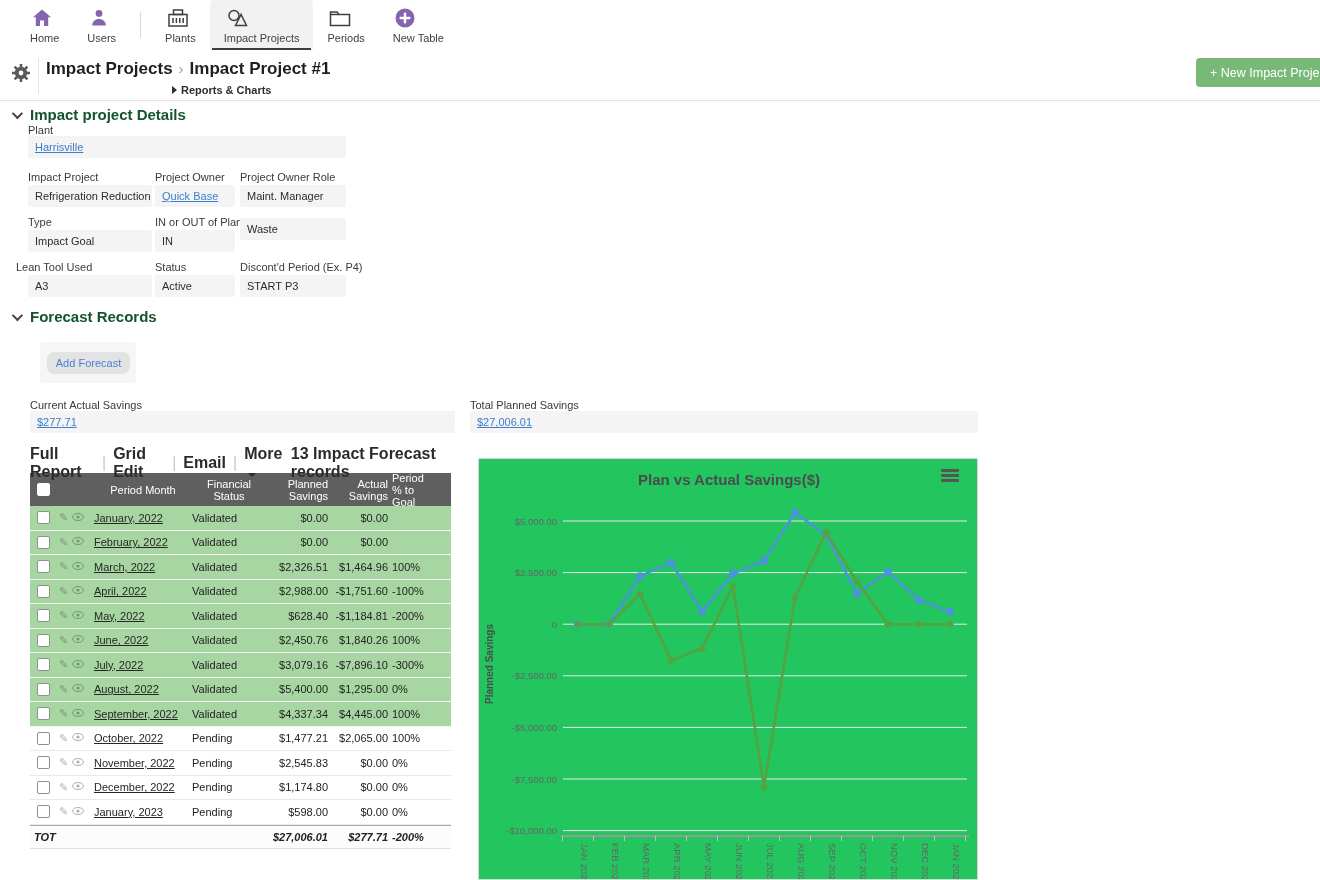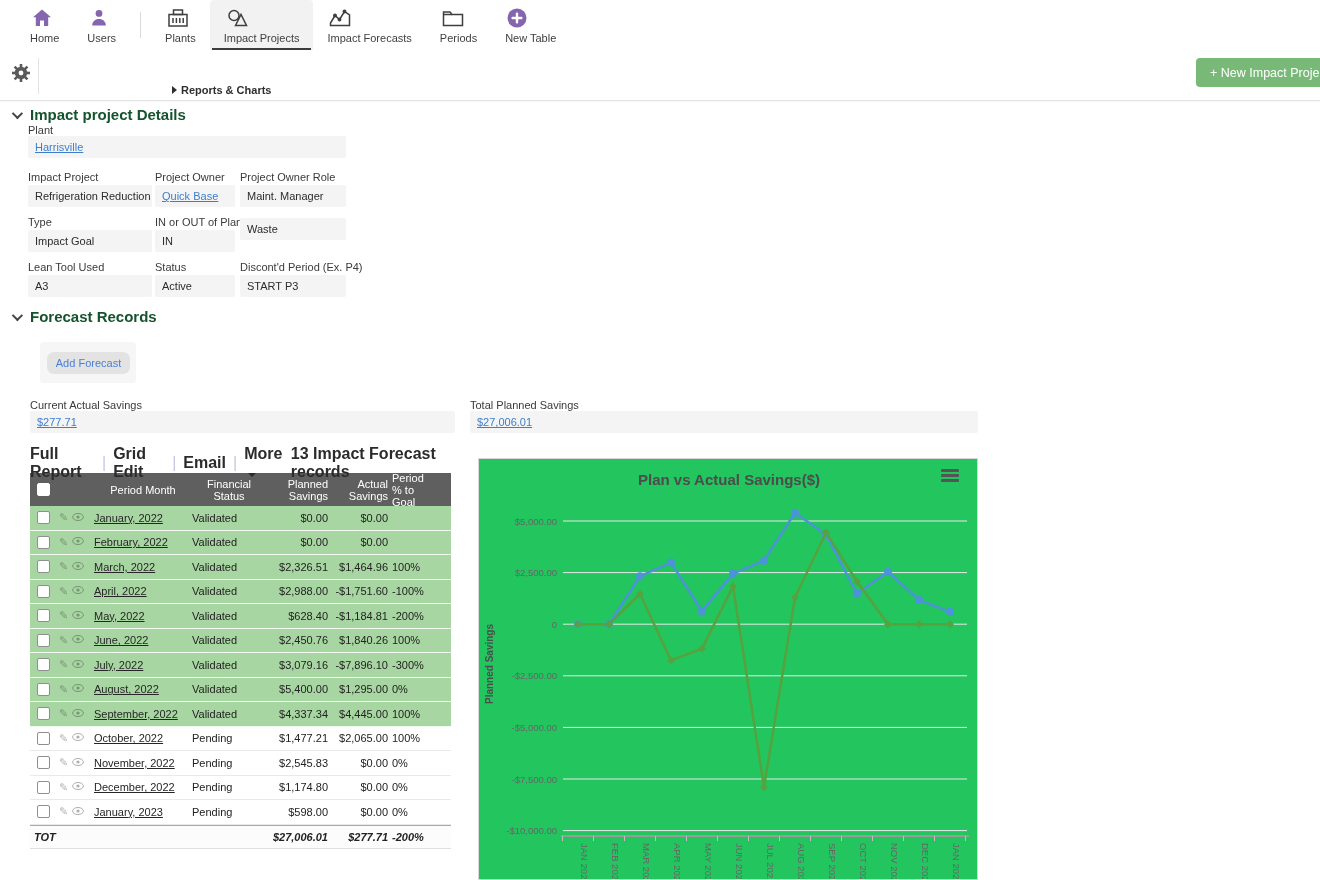--- a/index.html
+++ b/index.html
@@ -112,31 +112,20 @@
         <svg width="26" height="24" viewBox="0 0 26 24" fill="none" stroke="#3f3f3f" stroke-width="1.5">
             <circle cx="10" cy="9.5" r="5"></circle>
             <path d="M11.5 19.5 L17 8.5 L22.5 19.5 Z"></path>
           </svg>
       </span>
       <span class="nlabel">Impact Projects</span>
     </div>
     <div class="nav-item">
       <span class="nicon">
         <svg width="26" height="24" viewBox="0 0 26 24" fill="none" stroke="#3f3f3f" stroke-width="1.5">
-            <path d="M3.5 19.5 L3.5 17 L8 9.5 L12.5 13.5 L17.5 5.5 L22.5 9 L22.5 19.5 Z"></path>
-            <circle cx="8" cy="9.5" r="1.2" fill="#3f3f3f"></circle>
-            <circle cx="12.5" cy="13.5" r="1.2" fill="#3f3f3f"></circle>
-            <circle cx="17.5" cy="5.5" r="1.2" fill="#3f3f3f"></circle>
-          </svg>
-      </span>
-      <span class="nlabel">Impact Forecasts</span>
-    </div>
-    <div class="nav-item">
-      <span class="nicon">
-        <svg width="26" height="24" viewBox="0 0 26 24" fill="none" stroke="#3f3f3f" stroke-width="1.5">
             <path d="M3.5 19.5 V6 H10 L12 8.5 H22.5 V19.5 Z"></path>
             <line x1="3.5" y1="8.5" x2="12" y2="8.5"></line>
           </svg>
       </span>
       <span class="nlabel">Periods</span>
     </div>
     <div class="nav-item">
       <span class="nicon">
         <svg width="24" height="24" viewBox="0 0 24 24">
             <circle cx="12" cy="12" r="9.5" fill="#8565ae"></circle>
@@ -155,20 +144,23 @@
           <line x1="11" y1="2" x2="11" y2="20"></line>
           <line x1="2" y1="11" x2="20" y2="11"></line>
           <line x1="4.6" y1="4.6" x2="17.4" y2="17.4"></line>
           <line x1="17.4" y1="4.6" x2="4.6" y2="17.4"></line>
         </g>
         <circle cx="11" cy="11" r="6.2" fill="#5a5a5a"></circle>
         <circle cx="11" cy="11" r="2.4" fill="#fff"></circle>
       </svg>
   </div>
   <div class="hdr-div"></div>
+  <div class="crumbs">
+    <span class="crumb-parent">Impact Projects</span><span class="crumb-sep">›</span><span class="crumb-current">Impact Project #1</span>
+  </div>
   <div class="crumb-sub">
     <span class="tri-right"></span>
     <span>Reports &amp; Charts</span>
   </div>
   <button class="new-btn">+ New Impact Project</button>
 
   <div class="sect-head" style="left:10px; top:106px;">
     <span class="chev"></span>
     <span>Impact project Details</span>
   </div>
@@ -180,21 +172,21 @@
       <div class="fld-label" style="left: 155px; top: 171px;">Project Owner</div>
       <div class="fld-box" style="left: 155px; top: 185px; width: 80px;"><span class="link">Quick Base</span></div>
       <div class="fld-label" style="left: 240px; top: 171px;">Project Owner Role</div>
       <div class="fld-box" style="left: 240px; top: 185px; width: 106px;">Maint. Manager</div>
       <div class="fld-label" style="left: 28px; top: 216px;">Type</div>
       <div class="fld-box" style="left: 28px; top: 230px; width: 124px;">Impact Goal</div>
       <div class="fld-label" style="left: 155px; top: 216px;">IN or OUT of Plan</div>
       <div class="fld-box" style="left: 155px; top: 230px; width: 80px;">IN</div>
       <div class="fld-label" style="left: 240px; top: 216px;">Account</div>
       <div class="fld-box" style="left: 240px; top: 218px; width: 106px;">Waste</div>
-      <div class="fld-label" style="left: 28px; top: 261px; text-align: center;">Lean Tool Used</div>
+      <div class="fld-label" style="left: 16px; top: 261px; text-align: center;">Lean Tool Used</div>
       <div class="fld-box" style="left: 28px; top: 275px; width: 124px;">A3</div>
       <div class="fld-label" style="left: 155px; top: 261px;">Status</div>
       <div class="fld-box" style="left: 155px; top: 275px; width: 80px;">Active</div>
       <div class="fld-label" style="left: 240px; top: 261px;">Discont'd Period (Ex. P4)</div>
       <div class="fld-box" style="left: 240px; top: 275px; width: 106px;">START P3</div>
     </div>
 
   <div class="sect-head" style="left:10px; top:308px;">
     <span class="chev"></span>
     <span>Forecast Records</span>

